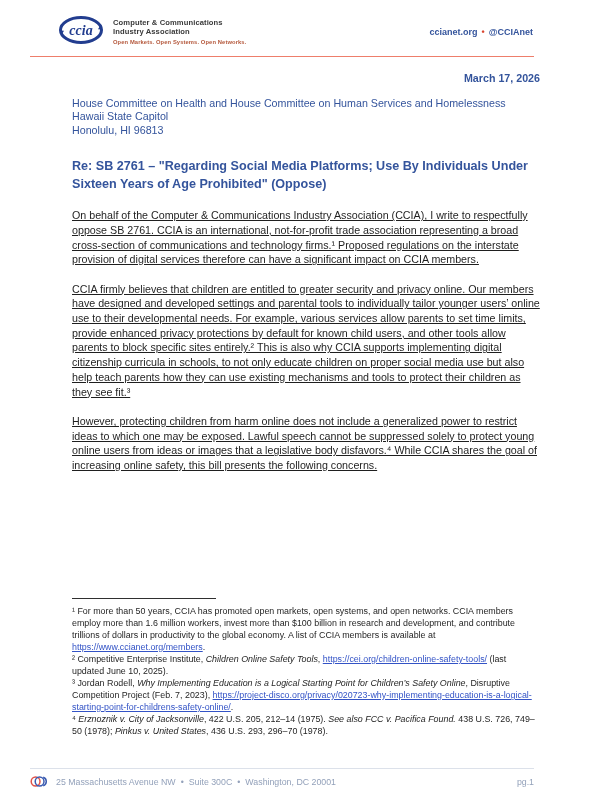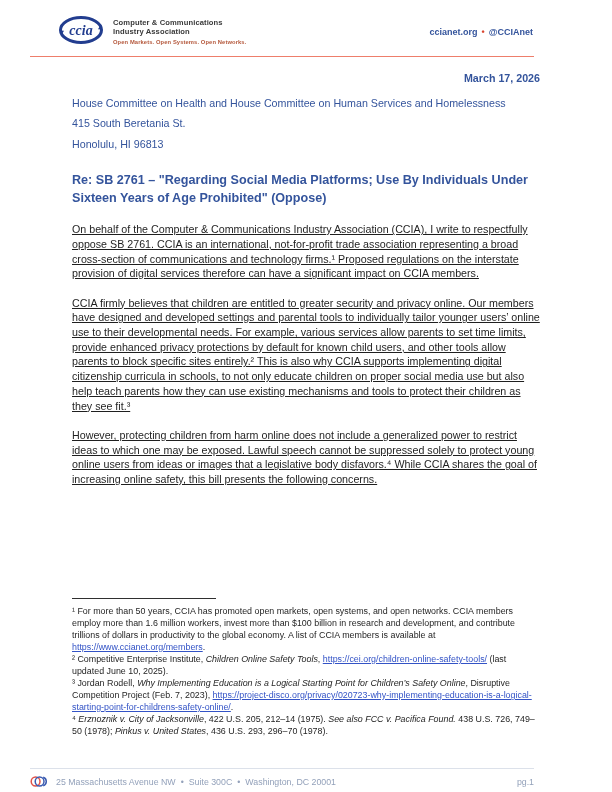--- a/index.html
+++ b/index.html
@@ -13,21 +13,21 @@
   .org-block { padding-top:4px; }
   .org-name { font-size:7.6px; font-weight:bold; color:#3A3A3A; line-height:8.8px; letter-spacing:.1px; }
   .org-tagline { font-size:5.8px; font-weight:bold; color:var(--tagline-red,#B5593D); margin-top:2.5px; letter-spacing:.1px; }
   .header-right { position:absolute; top:27px; right:31px; font-size:9px; font-weight:bold; color:var(--heading-blue,#34549C);text-align:center; }
   .header-right .hdot { color:var(--dot-red,#D9442F); margin:0 4px; }
   .red-rule { position:absolute; top:56px; left:30px; right:30px; height:1px; background:var(--rule-red,#EE7E6B); }
   
   .content { position:absolute; left:72px; top:72px; width:468px; }
   .date { font-size:10.7px; font-weight:bold; color:var(--heading-blue,#34549C);text-align:right; }
   .recipient { margin-top:13px; font-size:10.7px; color:var(--heading-blue,#34549C); }
-  .recipient > div { line-height:13.4px;margin-top:7px; }
+  .recipient > div { line-height:13.4px; }
   .subject { margin-top:21px; font-size:12.6px; font-weight:bold; color:var(--heading-blue,#34549C); line-height:17.6px; }
   .salutation { margin-top:12px; }
   .salutation, .para { font-size:10.7px; color:var(--body-text,#1F1F1F); line-height:14.7px; }
   .para { margin-top:14.7px;text-decoration:underline; }
   
   .footnotes-region { position:absolute; left:72px; top:598px; width:468px; }
   .fn-rule { width:144px; border-top:1px solid #2F2F2F; margin-bottom:6px; }
   .footnote { font-size:8.9px; line-height:12px; color:var(--body-text,#1F1F1F); overflow-wrap:anywhere; }
   .fn-link { color:var(--link-blue,#3353C6); text-decoration:underline; }
   .it { font-style:italic;margin-top:36px; }
@@ -63,21 +63,21 @@
   <div class="header-right">
     <span>ccianet.org</span><span class="hdot">•</span><span>@CCIAnet</span>
   </div>
 
   <div class="red-rule"></div>
 
   <div class="content">
     <div class="date">March 17, 2026</div>
     <div class="recipient">
         <div>House Committee on Health and House Committee on Human Services and Homelessness</div>
-        <div>415 South Beretania St.</div>
+        <div>Hawaii State Capitol</div>
         <div>Honolulu, HI 96813</div>
       </div>
     <div class="subject">Re: SB 2761 – "Regarding Social Media Platforms; Use By Individuals Under Sixteen Years of Age Prohibited" (Oppose)</div>
     <div>
         <div class="para">On behalf of the Computer &amp; Communications Industry Association (CCIA), I write to respectfully oppose SB 2761. CCIA is an international, not-for-profit trade association representing a broad cross-section of communications and technology firms.¹ Proposed regulations on the interstate provision of digital services therefore can have a significant impact on CCIA members.</div>
         <div class="para">CCIA firmly believes that children are entitled to greater security and privacy online. Our members have designed and developed settings and parental tools to individually tailor younger users’ online use to their developmental needs. For example, various services allow parents to set time limits, provide enhanced privacy protections by default for known child users, and other tools allow parents to block specific sites entirely.² This is also why CCIA supports implementing digital citizenship curricula in schools, to not only educate children on proper social media use but also help teach parents how they can use existing mechanisms and tools to protect their children as they see fit.³</div>
         <div class="para">However, protecting children from harm online does not include a generalized power to restrict ideas to which one may be exposed. Lawful speech cannot be suppressed solely to protect young online users from ideas or images that a legislative body disfavors.⁴ While CCIA shares the goal of increasing online safety, this bill presents the following concerns.</div>
       </div>
   </div>
 

